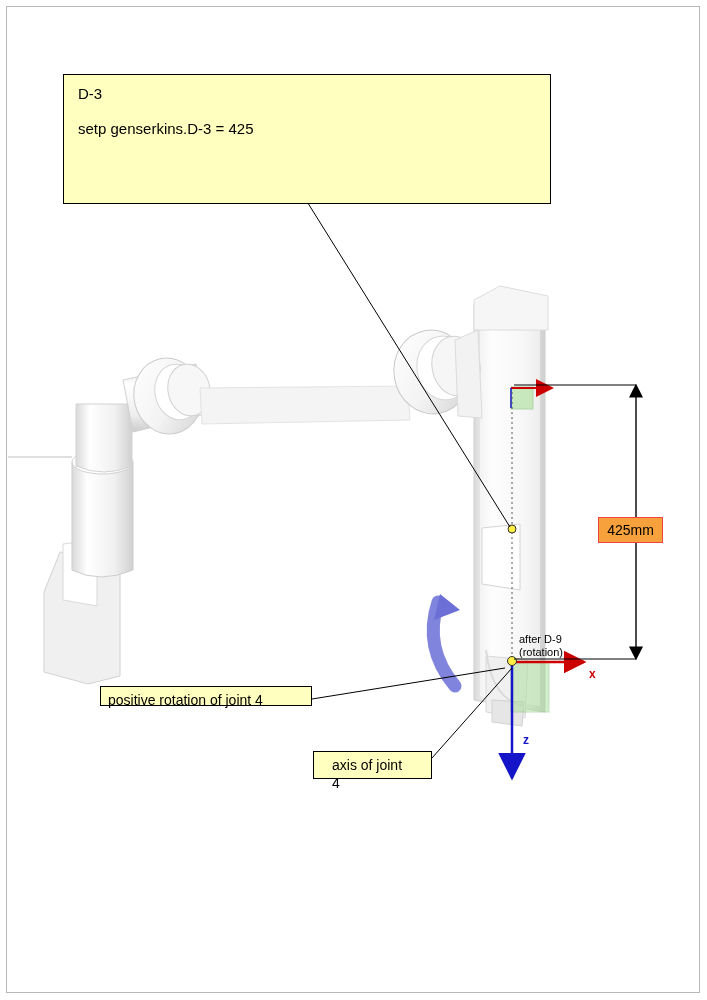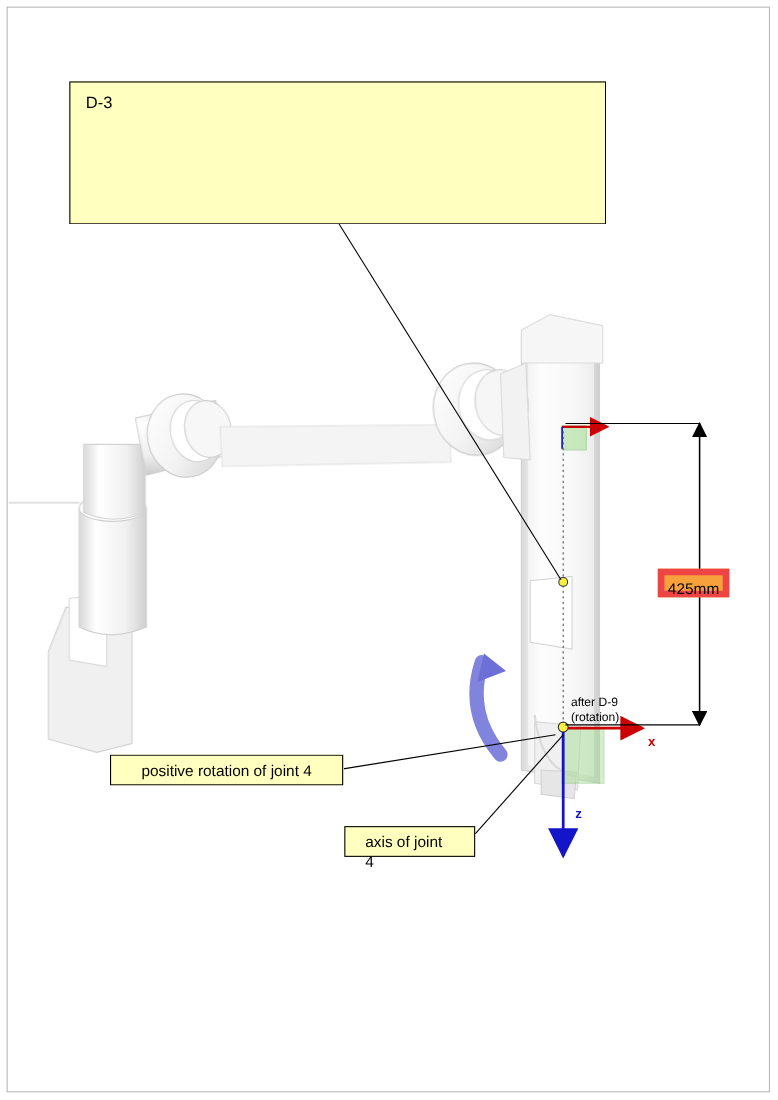--- a/index.html
+++ b/index.html
@@ -46,42 +46,41 @@
   }
   #note-d3 .line-title { margin: 0 0 16px 0; }
   #note-d3 .line-body { margin: 0 0 4px 0; }
   #note-d3 .line-body2 { margin: 0 0 18px 0; }
   #note-d3 .line-cmd { margin: 0; }
 
   #label-positive-rotation {
     left: 100px;
     top: 686px;
     width: 212px;
-    height: 28px;
+    height: 20px;
     font-size: 14px;
     padding: 5px 7px;
-    text-align: center;
   }
   #label-axis-joint4 {
     left: 313px;
     top: 751px;
     width: 119px;
     height: 28px;
     font-size: 14px;
     padding: 5px 18px;
   }
 
   .dim-badge {
     position: absolute;
     left: 598px;
     top: 517px;
     width: 65px;
     height: 26px;
     background: #f7a13c;
-    border: 6px solid #ef4444;
+    border: 1px solid #ef4444;
     box-sizing: border-box;
     font-size: 14px;
     text-align: center;
     line-height: 24px;
     color: #000000;
   }
 
   
   .frame-label {
     position: absolute;
@@ -224,20 +223,21 @@
       <path d="M434,620 L440,594 L460,610 Z" fill="#6b6fd6"></path>
     </g>
 
     <line x1="306" y1="200" x2="510" y2="527" stroke="#000000" stroke-width="1"></line>
     <line x1="312" y1="699" x2="505" y2="668" stroke="#000000" stroke-width="1"></line>
     <line x1="432" y1="758" x2="512" y2="668" stroke="#000000" stroke-width="1"></line>
   </svg>
 
   <div class="callout" id="note-d3">
     <p class="line-title">D-3</p>
+    <p class="line-cmd">setp genserkins.D-3 = 425</p>
   </div>
 
   <div class="callout" id="label-positive-rotation">positive rotation of joint 4</div>
 
   <div class="callout" id="label-axis-joint4">axis of joint 4</div>
 
   <div class="dim-badge">425mm</div>
 
   <div class="frame-label">
     <div>after D-9</div>

